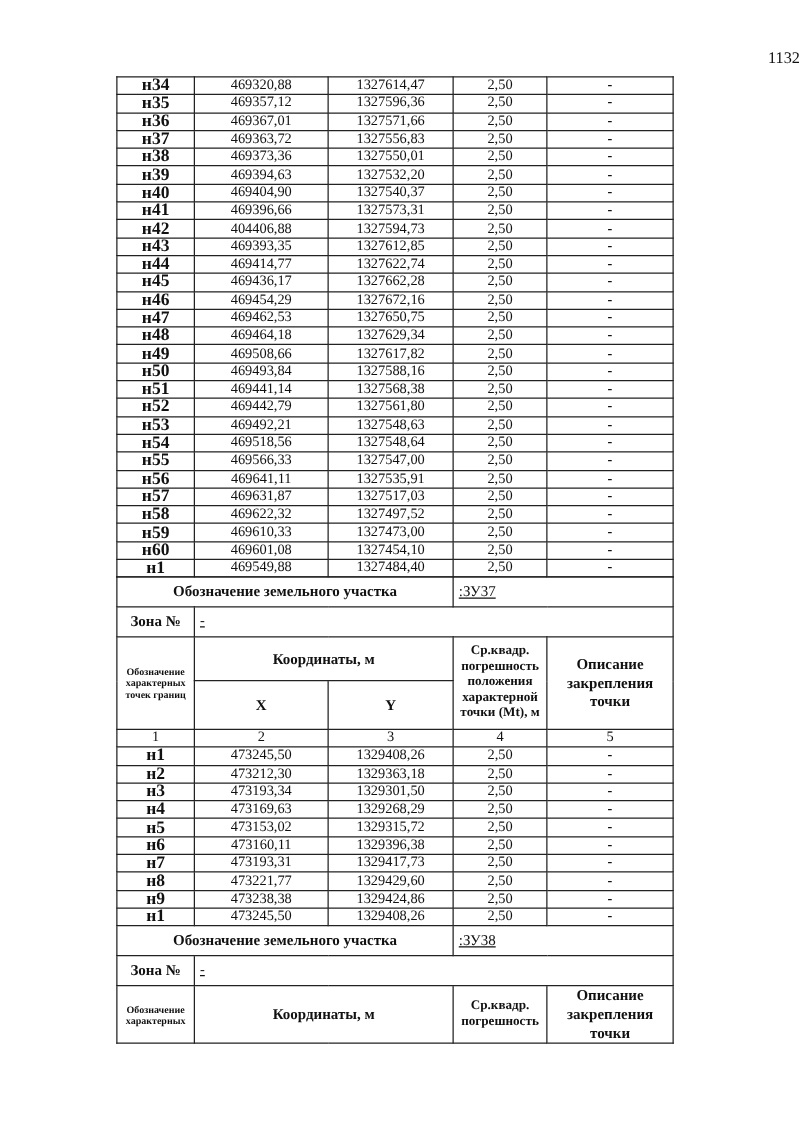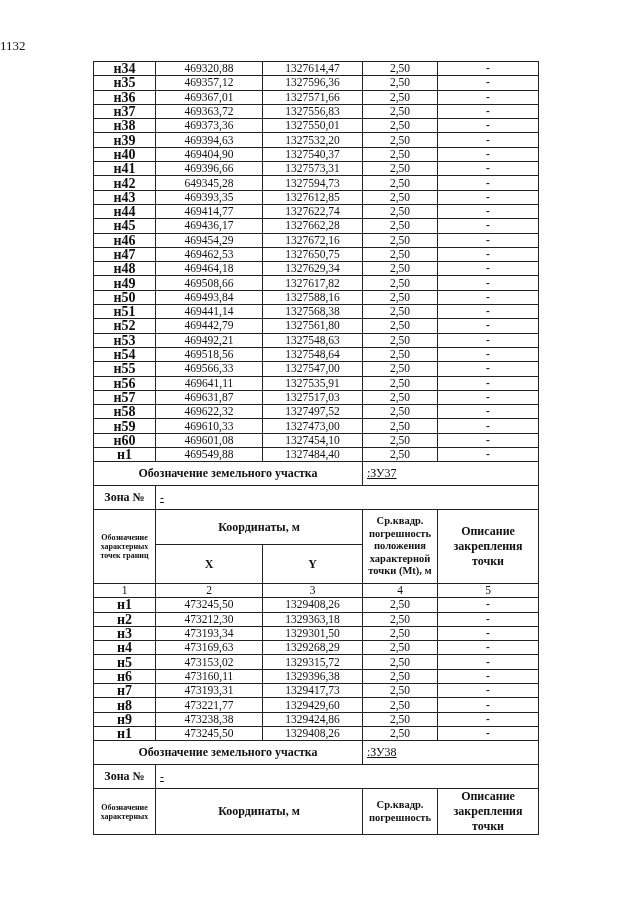--- a/index.html
+++ b/index.html
@@ -1,18 +1,18 @@
 <!DOCTYPE html>
 <html><head>
   <meta charset="utf-8">
   <style>
     html, body { margin: 0; padding: 0; background: #ffffff; }
     body { width: 640px; height: 905px; position: relative; overflow: hidden;
            font-family: "Liberation Serif", "DejaVu Serif", serif; color: #111; }
-    .page-number { position: absolute; top: 38px; left: 0; width: 640px; text-align: left;
+    .page-number { position: absolute; top: 38px; left: 0; width: 640px; text-align: right;
                    font-size: 13px; }
     table.grid { position: absolute; left: 93px; border-collapse: collapse; table-layout: fixed;
                  width: 445px; font-size: 11.5px; }
     table.grid td { border: 1px solid #222; padding: 0; text-align: center; vertical-align: middle;
                     height: 13.3px; line-height: 13px; overflow: hidden; white-space: nowrap; }
     #table-top { top: 61px; }
     #table-bottom { top: 461px; }
     col.c1 { width: 62px; } col.c2 { width: 107px; } col.c3 { width: 100px; }
     col.c4 { width: 75px; } col.c5 { width: 101px; }
     td.label-row { height: 23px !important; font-weight: bold; font-size: 12px; }
@@ -92,21 +92,21 @@
       </tr>
       <tr>
         <td class="pt">н41</td>
         <td>469396,66</td>
         <td>1327573,31</td>
         <td>2,50</td>
         <td class="dash">-</td>
       </tr>
       <tr>
         <td class="pt">н42</td>
-        <td>649345,28</td>
+        <td>404406,88</td>
         <td>1327594,73</td>
         <td>2,50</td>
         <td class="dash">-</td>
       </tr>
       <tr>
         <td class="pt">н43</td>
         <td>469393,35</td>
         <td>1327612,85</td>
         <td>2,50</td>
         <td class="dash">-</td>

